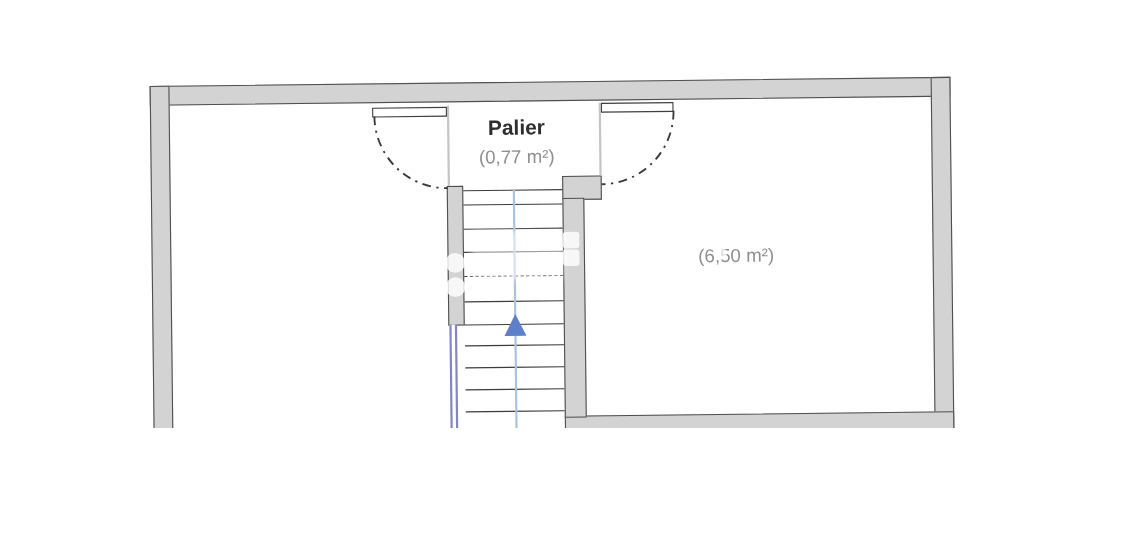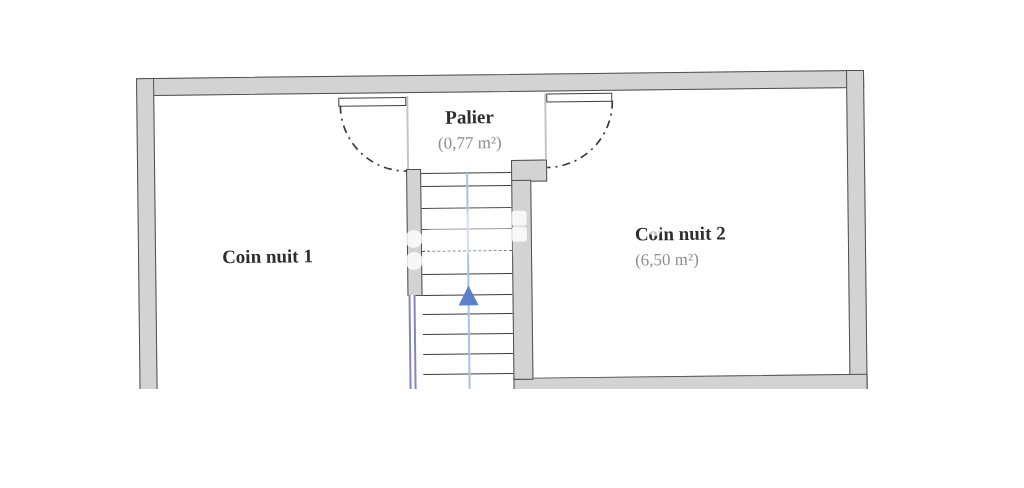--- a/index.html
+++ b/index.html
@@ -1,21 +1,21 @@
 <!DOCTYPE html>
 <html><head>
 <meta charset="utf-8">
 <style>
   html,body{margin:0;padding:0;}
   .canvas{
     position:relative;
     width:1024px;height:389px;
     background:#ffffff;
     overflow:hidden;
-    font-family:Liberation Serif, serif;
+    font-family:Liberation Sans, sans-serif;
   }
   .plan{position:absolute;inset:0;transform:rotate(-0.65deg);transform-origin:502px 250px;}
   .wall{
     position:absolute;
     background:#d3d3d3;
     border:1.5px solid #4f4f4f;
     box-sizing:border-box;
   }
   .thinline{position:absolute;background:#c4c4c4;}
   .door-leaf{
@@ -105,21 +105,19 @@
     <div class="wm circle o8" style="left:405px;top:251px;width:18px;height:18px;"></div>
     <div class="wm o8" style="left:512px;top:211px;width:15px;height:15px;border-radius:3px;"></div>
     <div class="wm o8" style="left:512px;top:227px;width:15px;height:15px;border-radius:3px;"></div>
     <div class="wm circle" style="left:649px;top:226px;width:12px;height:12px;opacity:.7;z-index:5;"></div>
 
     <div class="room-label center" style="left:386px;top:104px;width:170px;">
       <div class="room-name">Palier</div>
       <div class="room-area">(0,77 m²)</div>
     </div>
     <div class="room-label" style="left:222px;top:241px;">
-      <div class="room-name">Coin nuit 1</div>
     </div>
     <div class="room-label" style="left:635px;top:223px;">
-      <div class="room-name">Coin nuit 2</div>
       <div class="room-area">(6,50 m²)</div>
     </div>
 
   </div>
 </div>
 
 </body></html>

